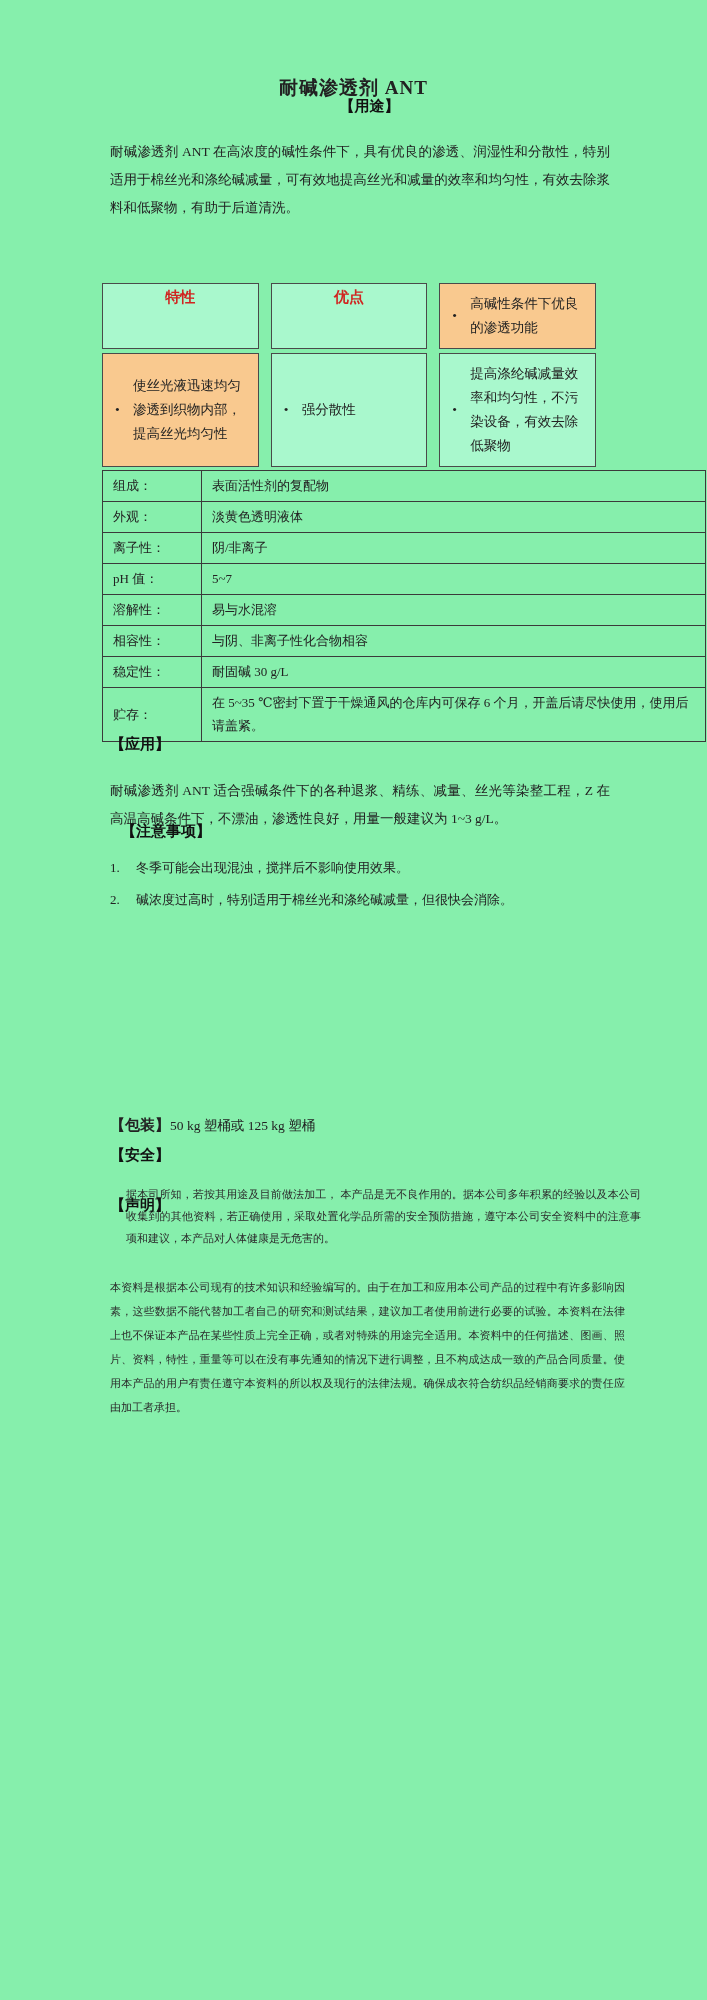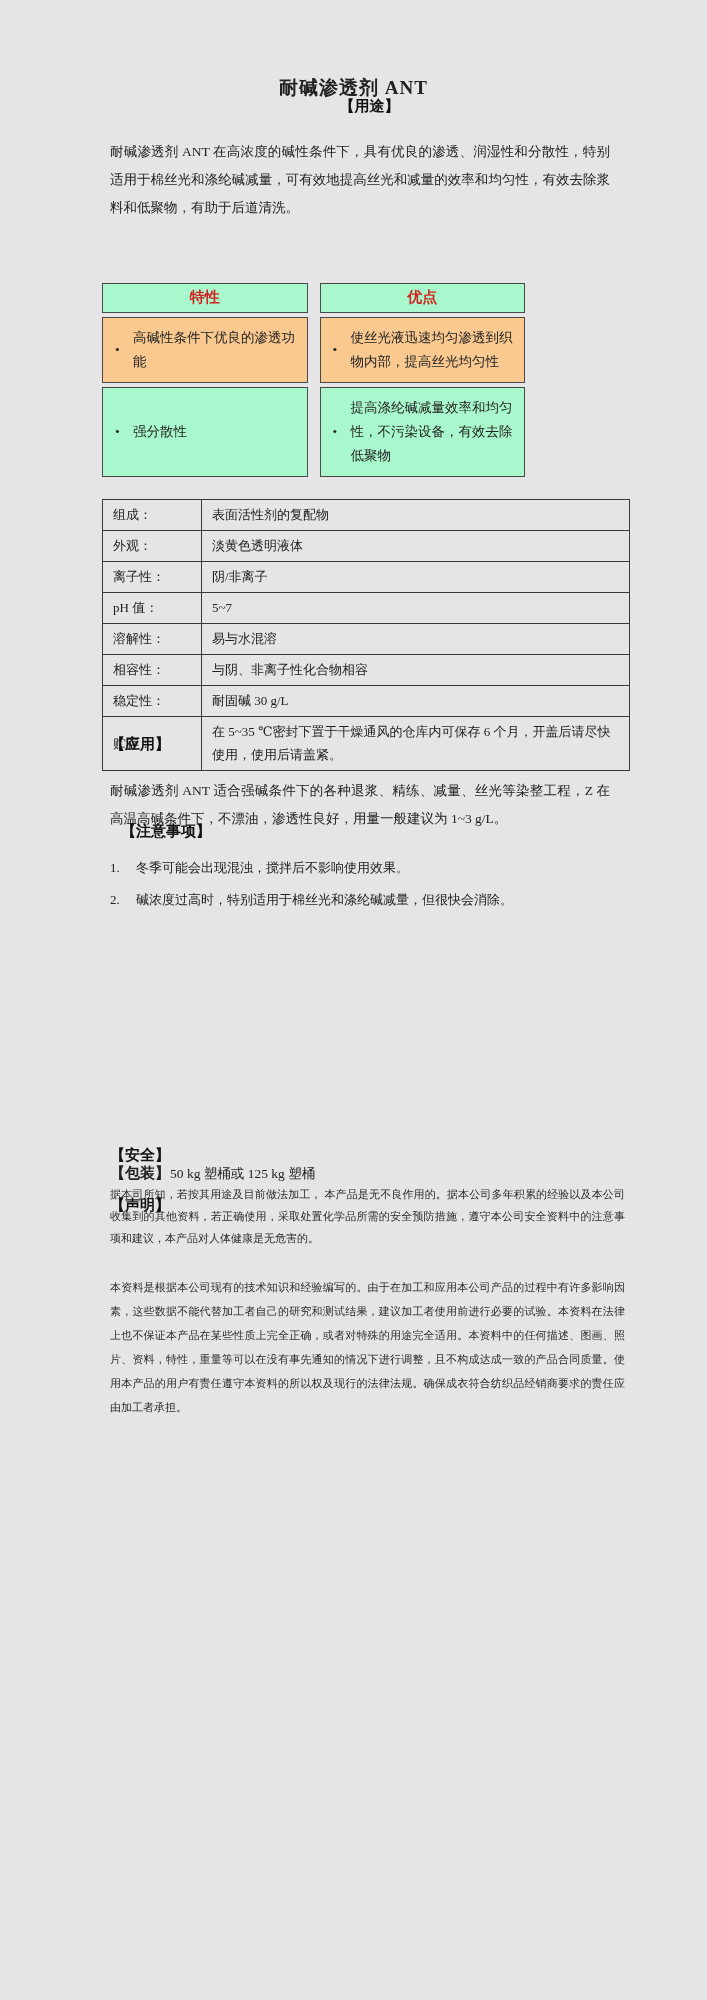--- a/index.html
+++ b/index.html
@@ -1,20 +1,20 @@
 <!DOCTYPE html>
 <html><head>
 <meta charset="utf-8">
 <style>
   html,body{margin:0;padding:0;background:#ffffff;}
   .page{
     position:relative;
     width:707px;height:2000px;
     margin:0 auto;
-    background:#e5e5e5;
+    background:#86efac;
     font-family:"Liberation Serif","DejaVu Serif",serif;
     color:#222222;
     overflow:hidden;
   }
   .abs{position:absolute;}
 
   
   .doc-title{
     top:62px;left:0;right:0;
     text-align:center;
@@ -30,23 +30,23 @@
 
   
   .body-p{
     left:110px;width:500px;
     font-size:13.5px;line-height:28px;
     text-align:justify;
   }
 
   
   .feat-table{
-    top:283px;left:102px;width:423px;
+    top:283px;left:102px;width:494px;
     display:grid;
-    grid-template-columns:1fr 1fr;
+    grid-template-columns:1fr 1fr 1fr;
     column-gap:12px;row-gap:4px;border-radius:12px;
   }
   .feat-cell{
     border:1px solid #4a4a4a;
     box-sizing:border-box;
   }
   .feat-head{
     background:#a9f8cd;
     color:#d02420;
     font-size:15px;font-weight:bold;
@@ -58,24 +58,23 @@
     font-size:13.5px;line-height:24px;
     padding:8px 8px 8px 12px;
   }
   .feat-body .bullet{flex:0 0 18px;text-align:left;}
   .feat-body .cell-text{flex:1;}
   .bg-orange{background:#f9c98f;}
   .bg-green{background:#a9f8cd;}
 
   
   .prop-table{
-    top:470px;left:102px;width:528px;
+    top:470px;left:102px;width:604px;
     border-collapse:collapse;
     font-size:13px;
-    margin-top:29px;
   }
   .prop-table td{
     border:1px solid #3a3a3a;
     padding:3px 10px 4px 10px;
     line-height:23px;
     vertical-align:middle;
   }
   .prop-table td.lbl{width:78px;white-space:nowrap;}
 
   
@@ -92,21 +91,21 @@
   }
   .pack-line .inline-h{font-size:15px;font-weight:bold;}
 
   
   .small-p{
     left:110px;width:515px;
     font-size:11px;
     text-align:justify;
     color:#2a2a2a;
   }
-  .safety-p{line-height:22px;}
+  .safety-p{line-height:22px;margin-left:16px;}
   .statement-p{line-height:24px;}
 </style>
 </head>
 <body>
 
 <div class="page">
 
   <h1 class="abs doc-title">耐碱渗透剂 ANT</h1>
 
   <div class="abs sec-h" style="top:97px;text-align:center;">【用途】</div>
@@ -178,21 +177,21 @@
   <div class="abs sec-h" style="top:822px;margin-left:11px;">【注意事项】</div>
   <div class="abs notes-list" style="top:852px;">
     <div>
       <span class="num">1.</span><span>冬季可能会出现混浊，搅拌后不影响使用效果。</span>
     </div>
     <div>
       <span class="num">2.</span><span>碱浓度过高时，特别适用于棉丝光和涤纶碱减量，但很快会消除。</span>
     </div>
   </div>
 
-  <div class="abs pack-line" style="top:1116px;margin-top:48px;">
+  <div class="abs pack-line" style="top:1116px;">
     <span class="inline-h">【包装】</span><span>50 kg 塑桶或 125 kg 塑桶</span>
   </div>
 
   <div class="abs sec-h" style="top:1146px;">【安全】</div>
   <p class="abs small-p safety-p" style="top:1172px;">据本司所知，若按其用途及目前做法加工， 本产品是无不良作用的。据本公司多年积累的经验以及本公司收集到的其他资料，若正确使用，采取处置化学品所需的安全预防措施，遵守本公司安全资料中的注意事项和建议，本产品对人体健康是无危害的。</p>
 
   <div class="abs sec-h" style="top:1196px;">【声明】</div>
   <p class="abs small-p statement-p" style="top:1264px;">本资料是根据本公司现有的技术知识和经验编写的。由于在加工和应用本公司产品的过程中有许多影响因素，这些数据不能代替加工者自己的研究和测试结果，建议加工者使用前进行必要的试验。本资料在法律上也不保证本产品在某些性质上完全正确，或者对特殊的用途完全适用。本资料中的任何描述、图画、照片、资料，特性，重量等可以在没有事先通知的情况下进行调整，且不构成达成一致的产品合同质量。使用本产品的用户有责任遵守本资料的所以权及现行的法律法规。确保成衣符合纺织品经销商要求的责任应由加工者承担。</p>
 
 </div>

